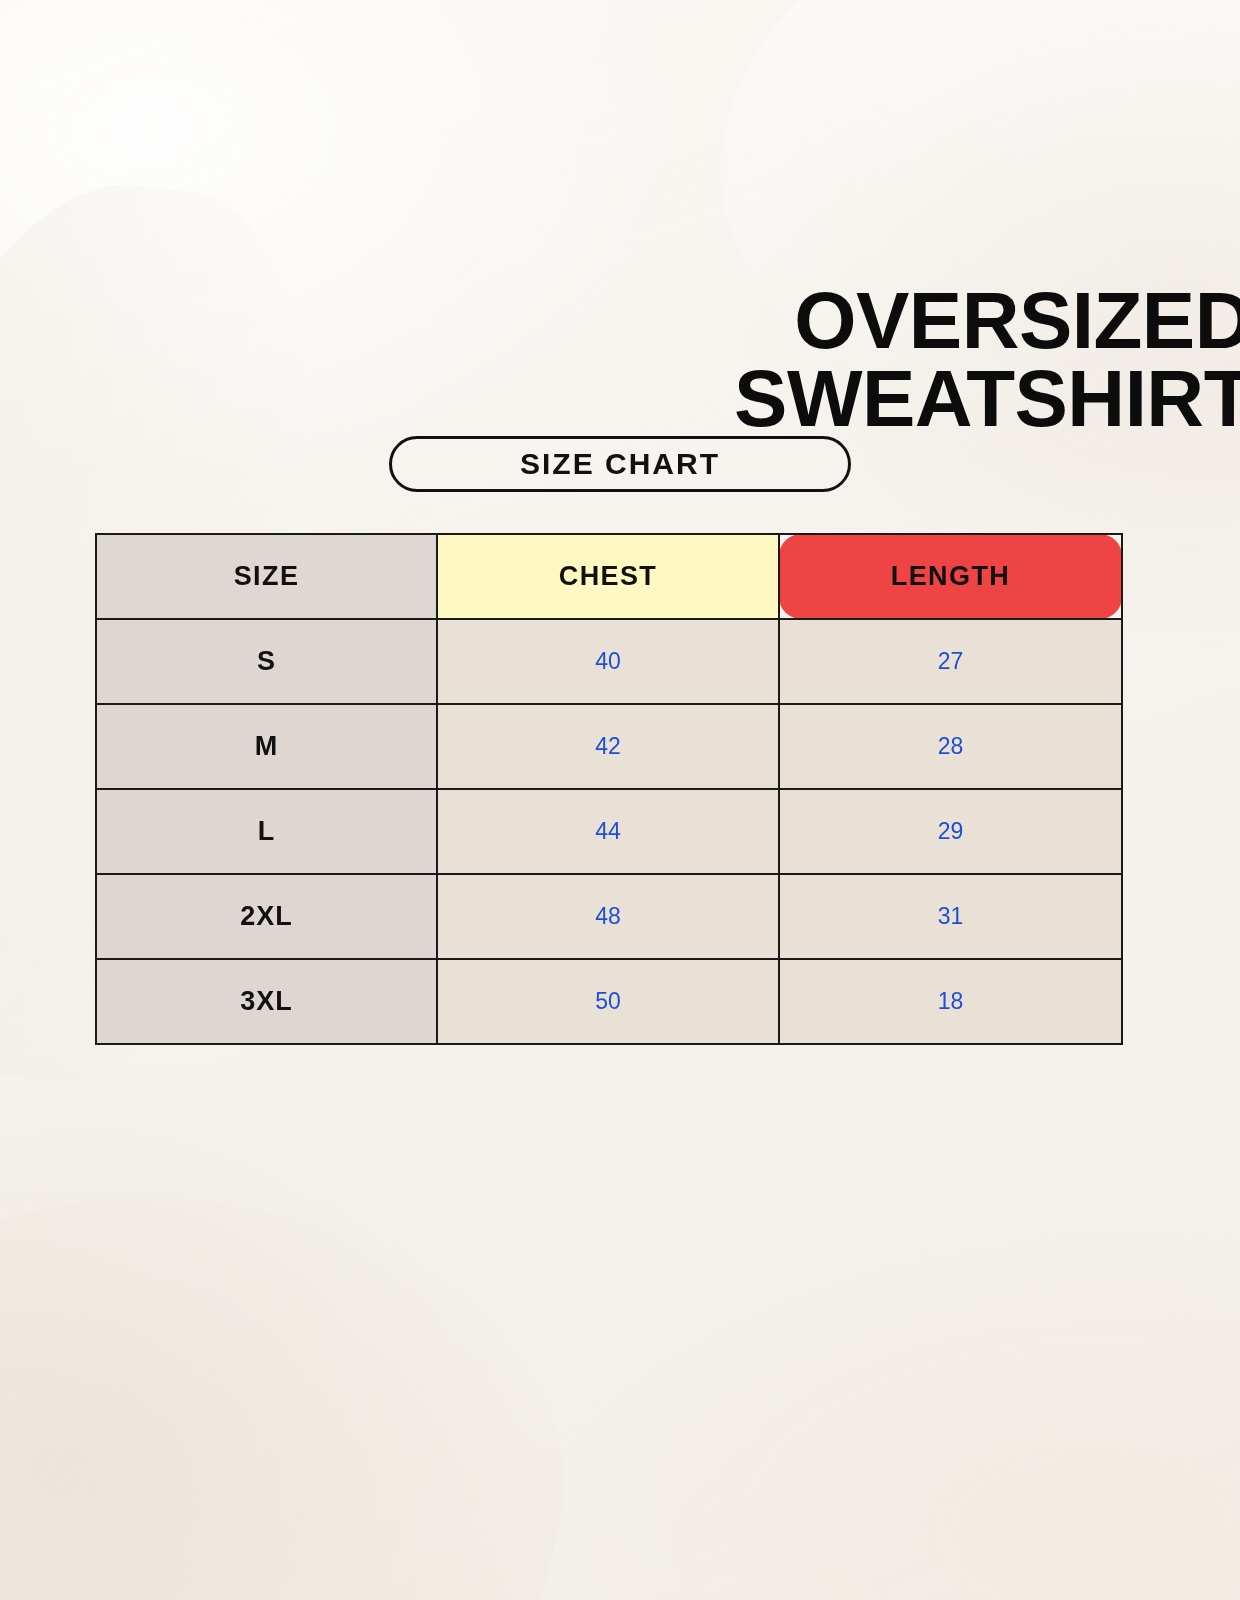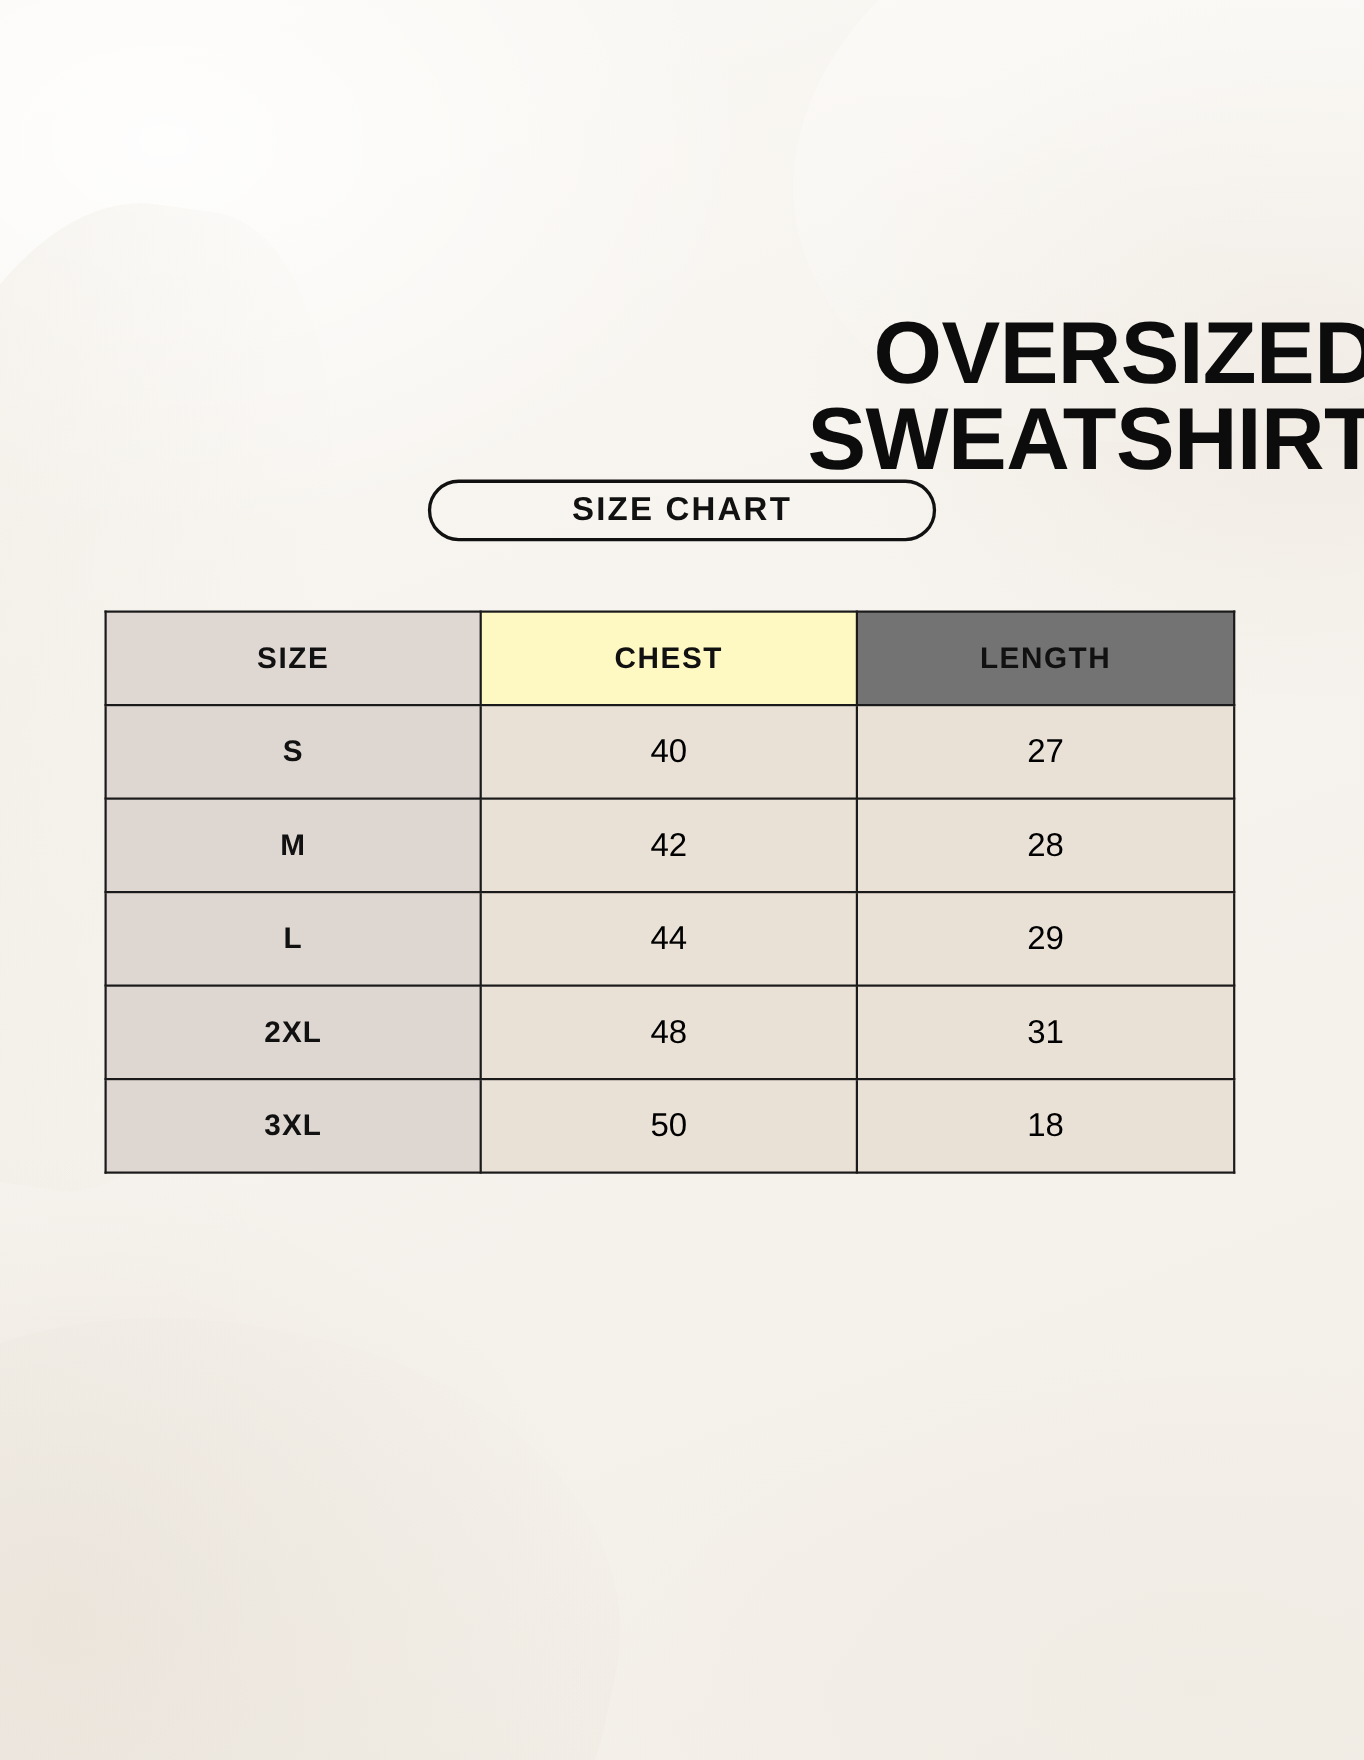--- a/index.html
+++ b/index.html
@@ -92,21 +92,21 @@
   }
   .pill-label {
     font-size: 30px;
     font-weight: bold;
     letter-spacing: 2px;
     color: #111111;
   }
 
   .table-wrap {
     position: absolute;
-    top: 555px;
+    top: 533px;
     left: 95px;
     width: 1026px;
   }
   table.size-table {
     border-collapse: collapse;
     width: 1026px;
     table-layout: fixed;
   }
   table.size-table th,
   table.size-table td {
@@ -121,34 +121,34 @@
   col.col-length { width: 343px; }
 
   thead th {
     font-size: 27px;
     font-weight: bold;
     letter-spacing: 1.4px;
     color: #111111;
   }
   th.head-size { background: #dfd7d2; }
   th.head-chest { background: #fef9c3; }
-  th.head-length { background: #737373; }
+  th.head-length { background: #ef4444; border-radius: 22px; }
 
   td.cell-size {
     background: #ded6d1;
     font-size: 27px;
     font-weight: bold;
     letter-spacing: 1px;
     color: #111111;
   }
   td.cell-measure {
     background: #e9e0d6;
-    font-size: 30px;
+    font-size: 23px;
     font-weight: normal;
-    color: #000000;
+    color: #1d4ed8;
   }
 
   .footnote {
     position: absolute;
     top: 1152px;
     left: 95px;
     width: 1026px;
     text-align: right;
     font-size: 21px;
     color: #1a1a1a;

